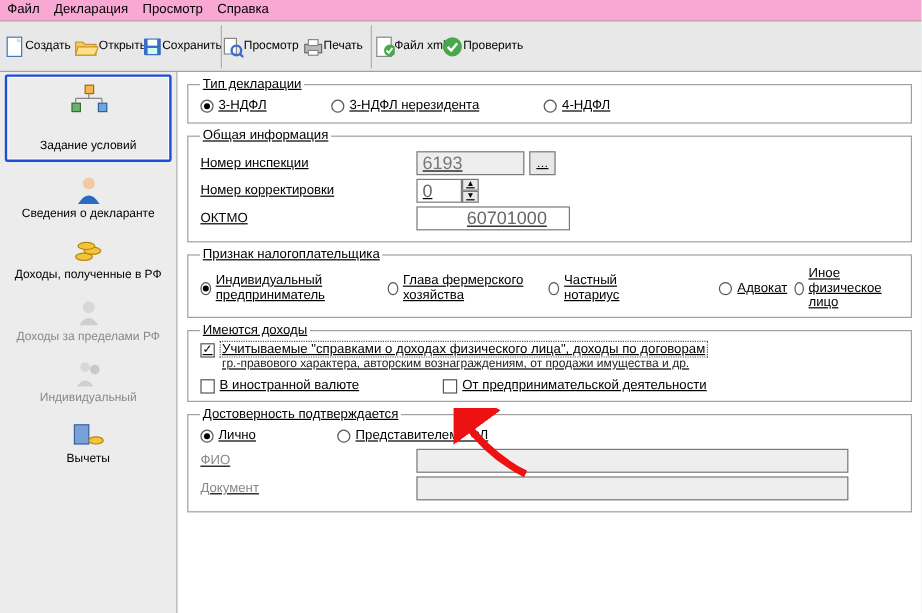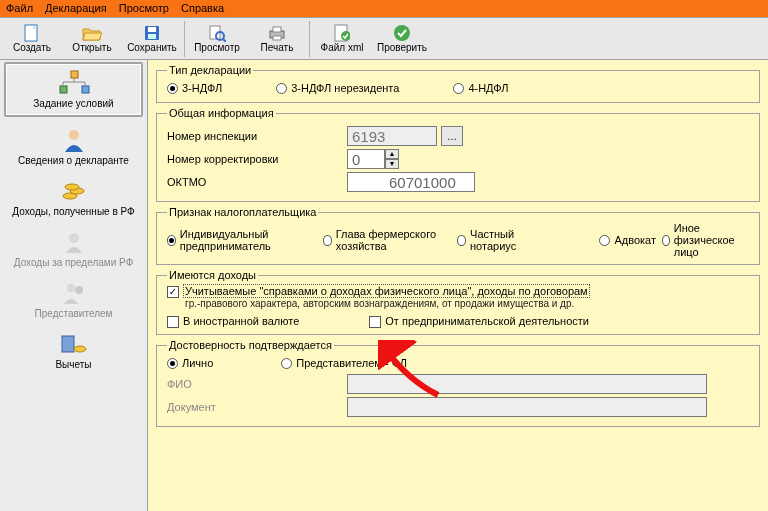--- a/index.html
+++ b/index.html
@@ -6,39 +6,39 @@
   body {
     font-family: Arial, sans-serif;
     font-size: 11px;
     background: #ececec;
     width: 768px;
     height: 511px;
     overflow: hidden;
     color: #000;
   }
   .menubar {
-    background: #f97316;
+    background: #f9a8d4;
     border-bottom: 1px solid #a0a0a0;
     height: 18px;
     padding: 2px 6px;
     display: flex;
     gap: 12px;
   }
   .menubar span { cursor: default; }
   .toolbar {
     background: #e8e8e8;
     border-bottom: 1px solid #a0a0a0;
     height: 42px;
     display: flex;
     align-items: center;
     padding: 0 2px;
   }
   .tool {
     display: flex;
-    flex-direction: column;
+    flex-direction: row;
     align-items: center;
     justify-content: center;
     width: 60px;
     height: 40px;
     cursor: pointer;
     font-size: 10px;
     color: #000;
   }
   .tool .icon-slot { height: 18px; display: flex; align-items: center; justify-content: center; }
   .tool-sep { width: 1px; height: 36px; background: #b0b0b0; margin: 0 2px; }
@@ -56,33 +56,35 @@
     flex-direction: column;
     align-items: center;
     justify-content: center;
     text-align: center;
     font-size: 10px;
     padding: 6px 4px;
     cursor: pointer;
     min-height: 48px;
   }
   .side-item.selected {
-    border: 2px solid #a3a3a3;
+    border: 2px solid #1d4ed8;
     border-radius: 2px;
     margin: 2px 4px 4px 4px;
     background: #ececec;
     box-shadow: inset 0 0 0 1px #fff;
+    gap: 18px;
   }
   .side-icon { height: 26px; display: flex; align-items: center; justify-content: center; margin-bottom: 2px; }
   .content {
     flex: 1;
-    background: #fef9c3;
+    background: #ffffff;
     padding: 4px 8px 4px 8px;
     overflow: hidden;
     position: relative;
+    text-decoration: underline;
   }
   fieldset.group {
     border: 1px solid #a0a0a0;
     margin-bottom: 4px;
     padding: 4px 10px 6px 10px;
     font-size: 11px;
   }
   fieldset.group legend {
     font-size: 11px;
     padding: 0 2px;
@@ -263,21 +265,21 @@
       <span>Доходы за пределами РФ</span>
     </div>
     <div class="side-item" style="color:#888">
       <div class="side-icon">
         <svg width="26" height="24">
             <circle cx="10" cy="7" r="4" fill="#d8d8d8"></circle>
             <circle cx="18" cy="9" r="4" fill="#c9c9c9"></circle>
             <path d="M3 23 q7 -10 14 0 z" fill="#cfcfcf"></path>
           </svg>
       </div>
-      <span>Представителем</span>
+      <span>Индивидуальный</span>
     </div>
     <div class="side-item">
       <div class="side-icon">
         <svg width="28" height="24">
             <rect x="2" y="4" width="12" height="16" fill="#7aa0d8" stroke="#3a5f9f"></rect>
             <ellipse cx="20" cy="17" rx="6" ry="3" fill="#f2c53a" stroke="#b8860b"></ellipse>
           </svg>
       </div>
       <span>Вычеты</span>
     </div>

